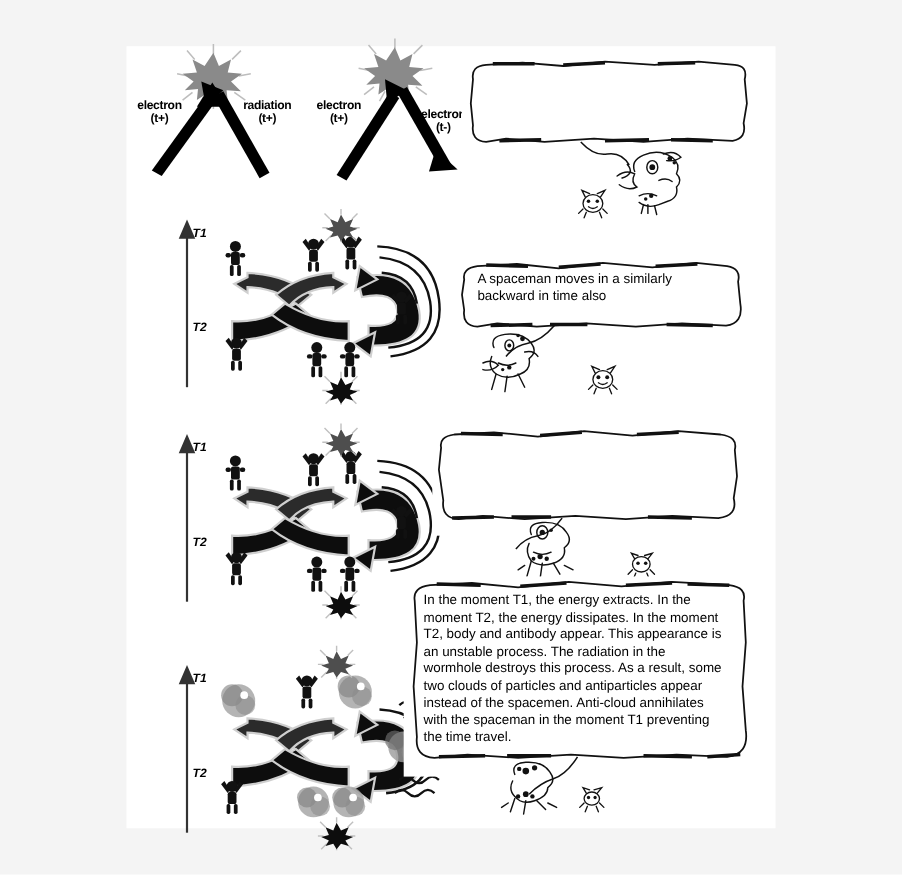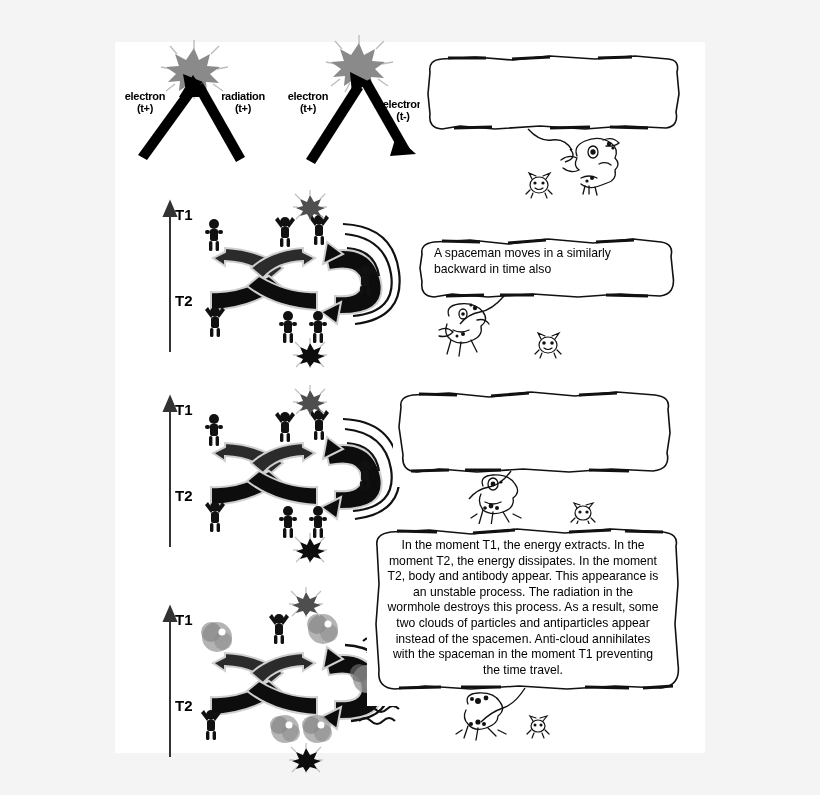--- a/index.html
+++ b/index.html
@@ -25,22 +25,23 @@
     line-height:12px;
     color:#000;
     text-align:center;
     letter-spacing:-0.3px;
   }
   .feyn-label .sub{display:block;font-size:11px;}
 
   
   .axis-label{
     font-weight:bold;
-    font-size:15px;
+    font-size:11px;
     color:#000;
+    font-style:italic;
   }
 
   
   .bubble{
     position:absolute;
     background:#ffffff;
   }
   .bubble .bubble-text{
     position:absolute;
     left:14px; top:10px;
@@ -743,21 +744,21 @@
           <line x1="29" y1="17" x2="35" y2="17"></line>
             <line x1="8" y1="24" x2="3" y2="29"></line>
           <line x1="26" y1="24" x2="31" y2="29"></line>
             <line x1="17" y1="27" x2="17" y2="33"></line>
         </g>
         <polygon fill="#0d0d0d" points="17,5 21,12 28,9 25,16 32,18 25,21 28,26 21,24 17,29 14,24 7,26 10,21 3,18 10,16 7,9 14,12"></polygon>
       </svg>
     </div>
   </div>
 
-  <div class="bubble" style="left:252px;top:482px;width:322px;height:182px;text-align:center;">
+  <div class="bubble" style="left:252px;top:482px;width:322px;height:182px;">
     <svg width="322" height="182">
       <path d="M10,22 Q8,10 24,8 L62,6 L104,10 L150,5 L198,9 L244,5 L296,8
                Q312,10 309,22 L311,60 L308,100 L311,140 Q314,162 294,164
                L248,162 L200,165 L152,162 L104,165 L58,162 L28,165
                Q10,164 12,146 L9,100 L12,60 Z" fill="#ffffff" stroke="#111" stroke-width="1.6"></path>
       <g stroke="#111" stroke-width="3.2" fill="none">
         <line x1="30" y1="7" x2="70" y2="8"></line>
         <line x1="106" y1="9" x2="148" y2="6"></line>
         <line x1="202" y1="8" x2="244" y2="6"></line>
         <line x1="258" y1="7" x2="296" y2="8"></line>

